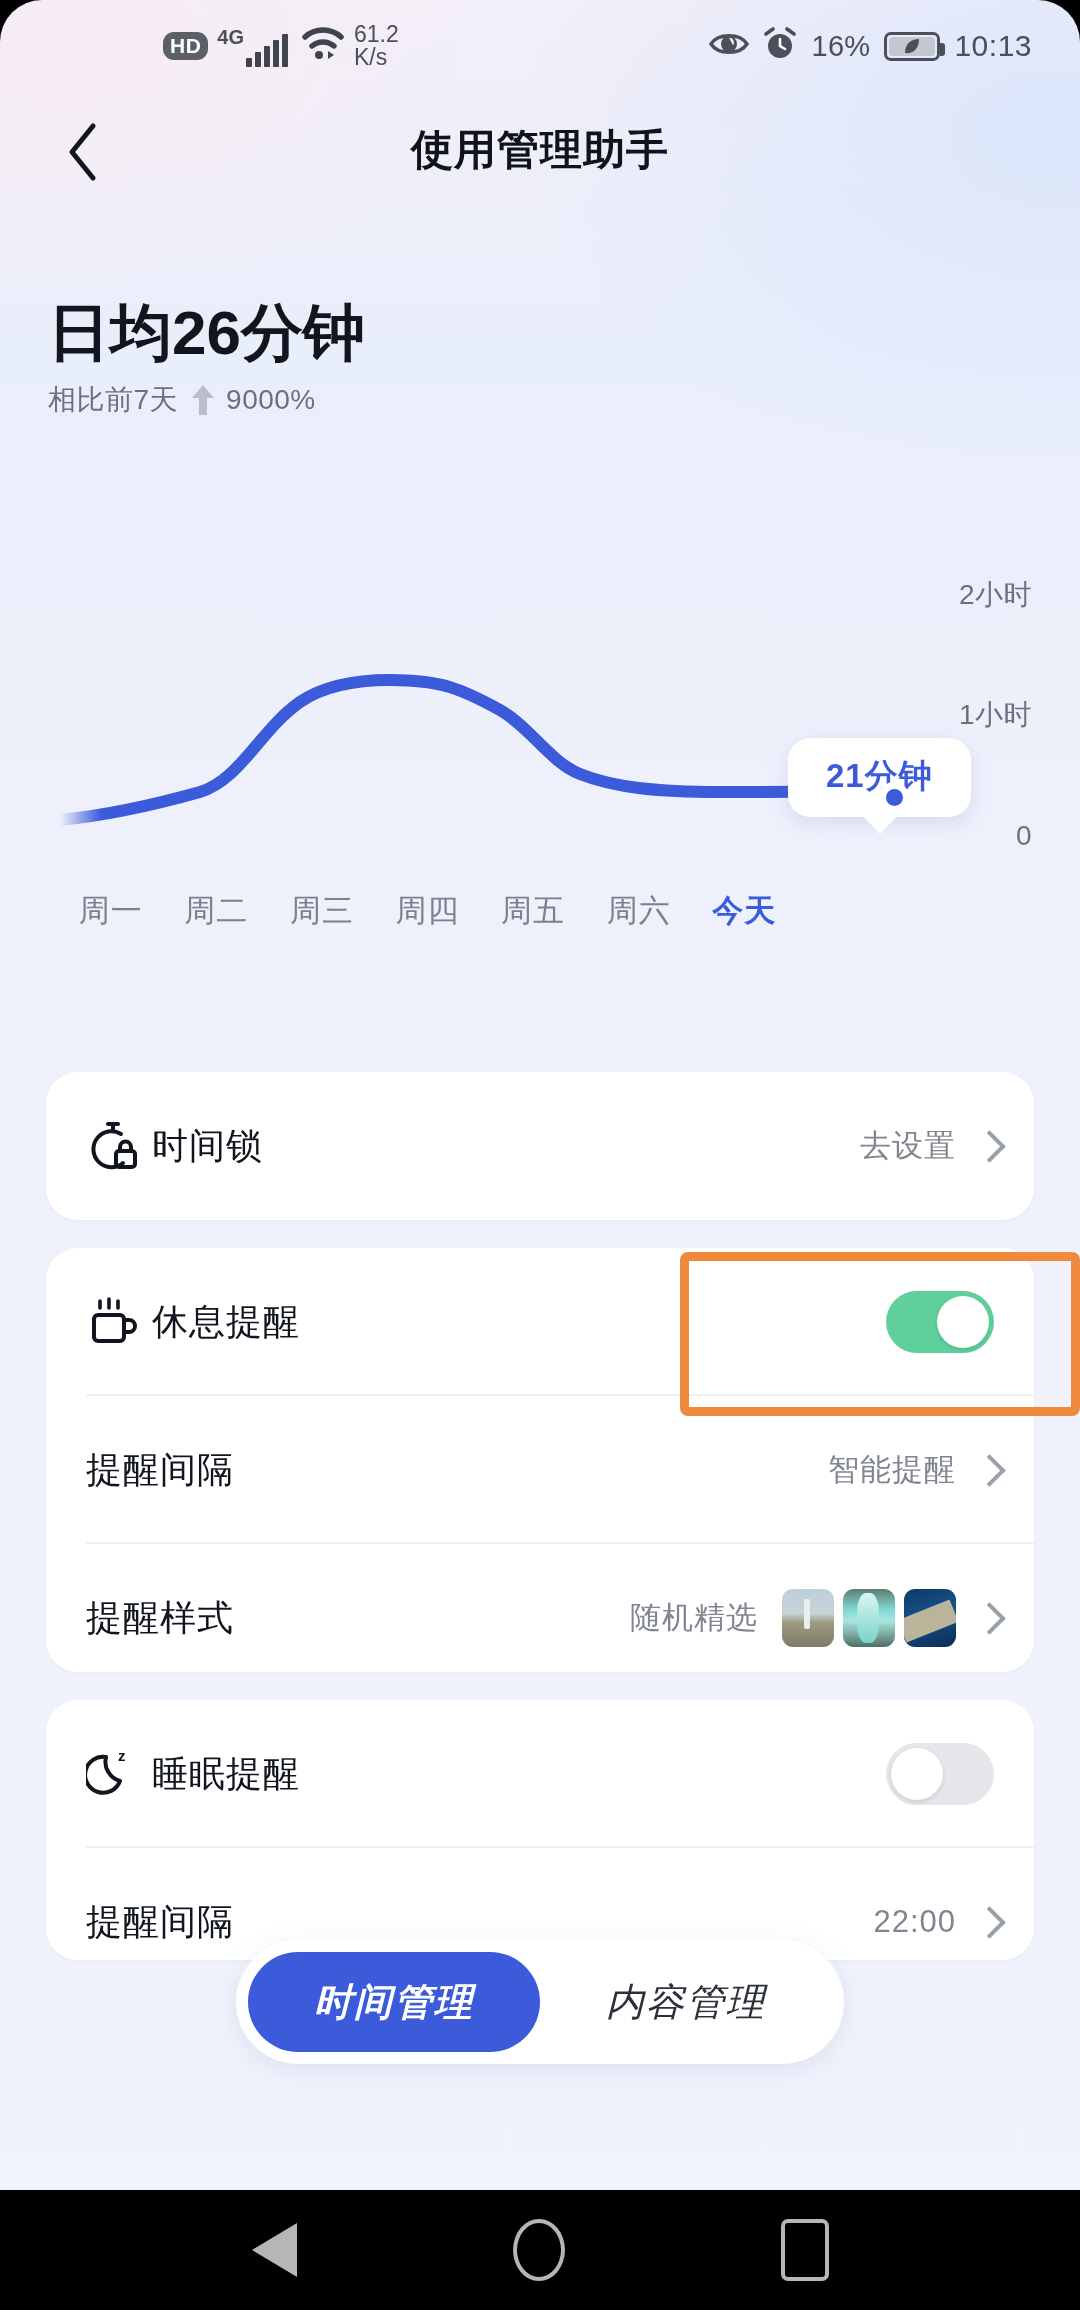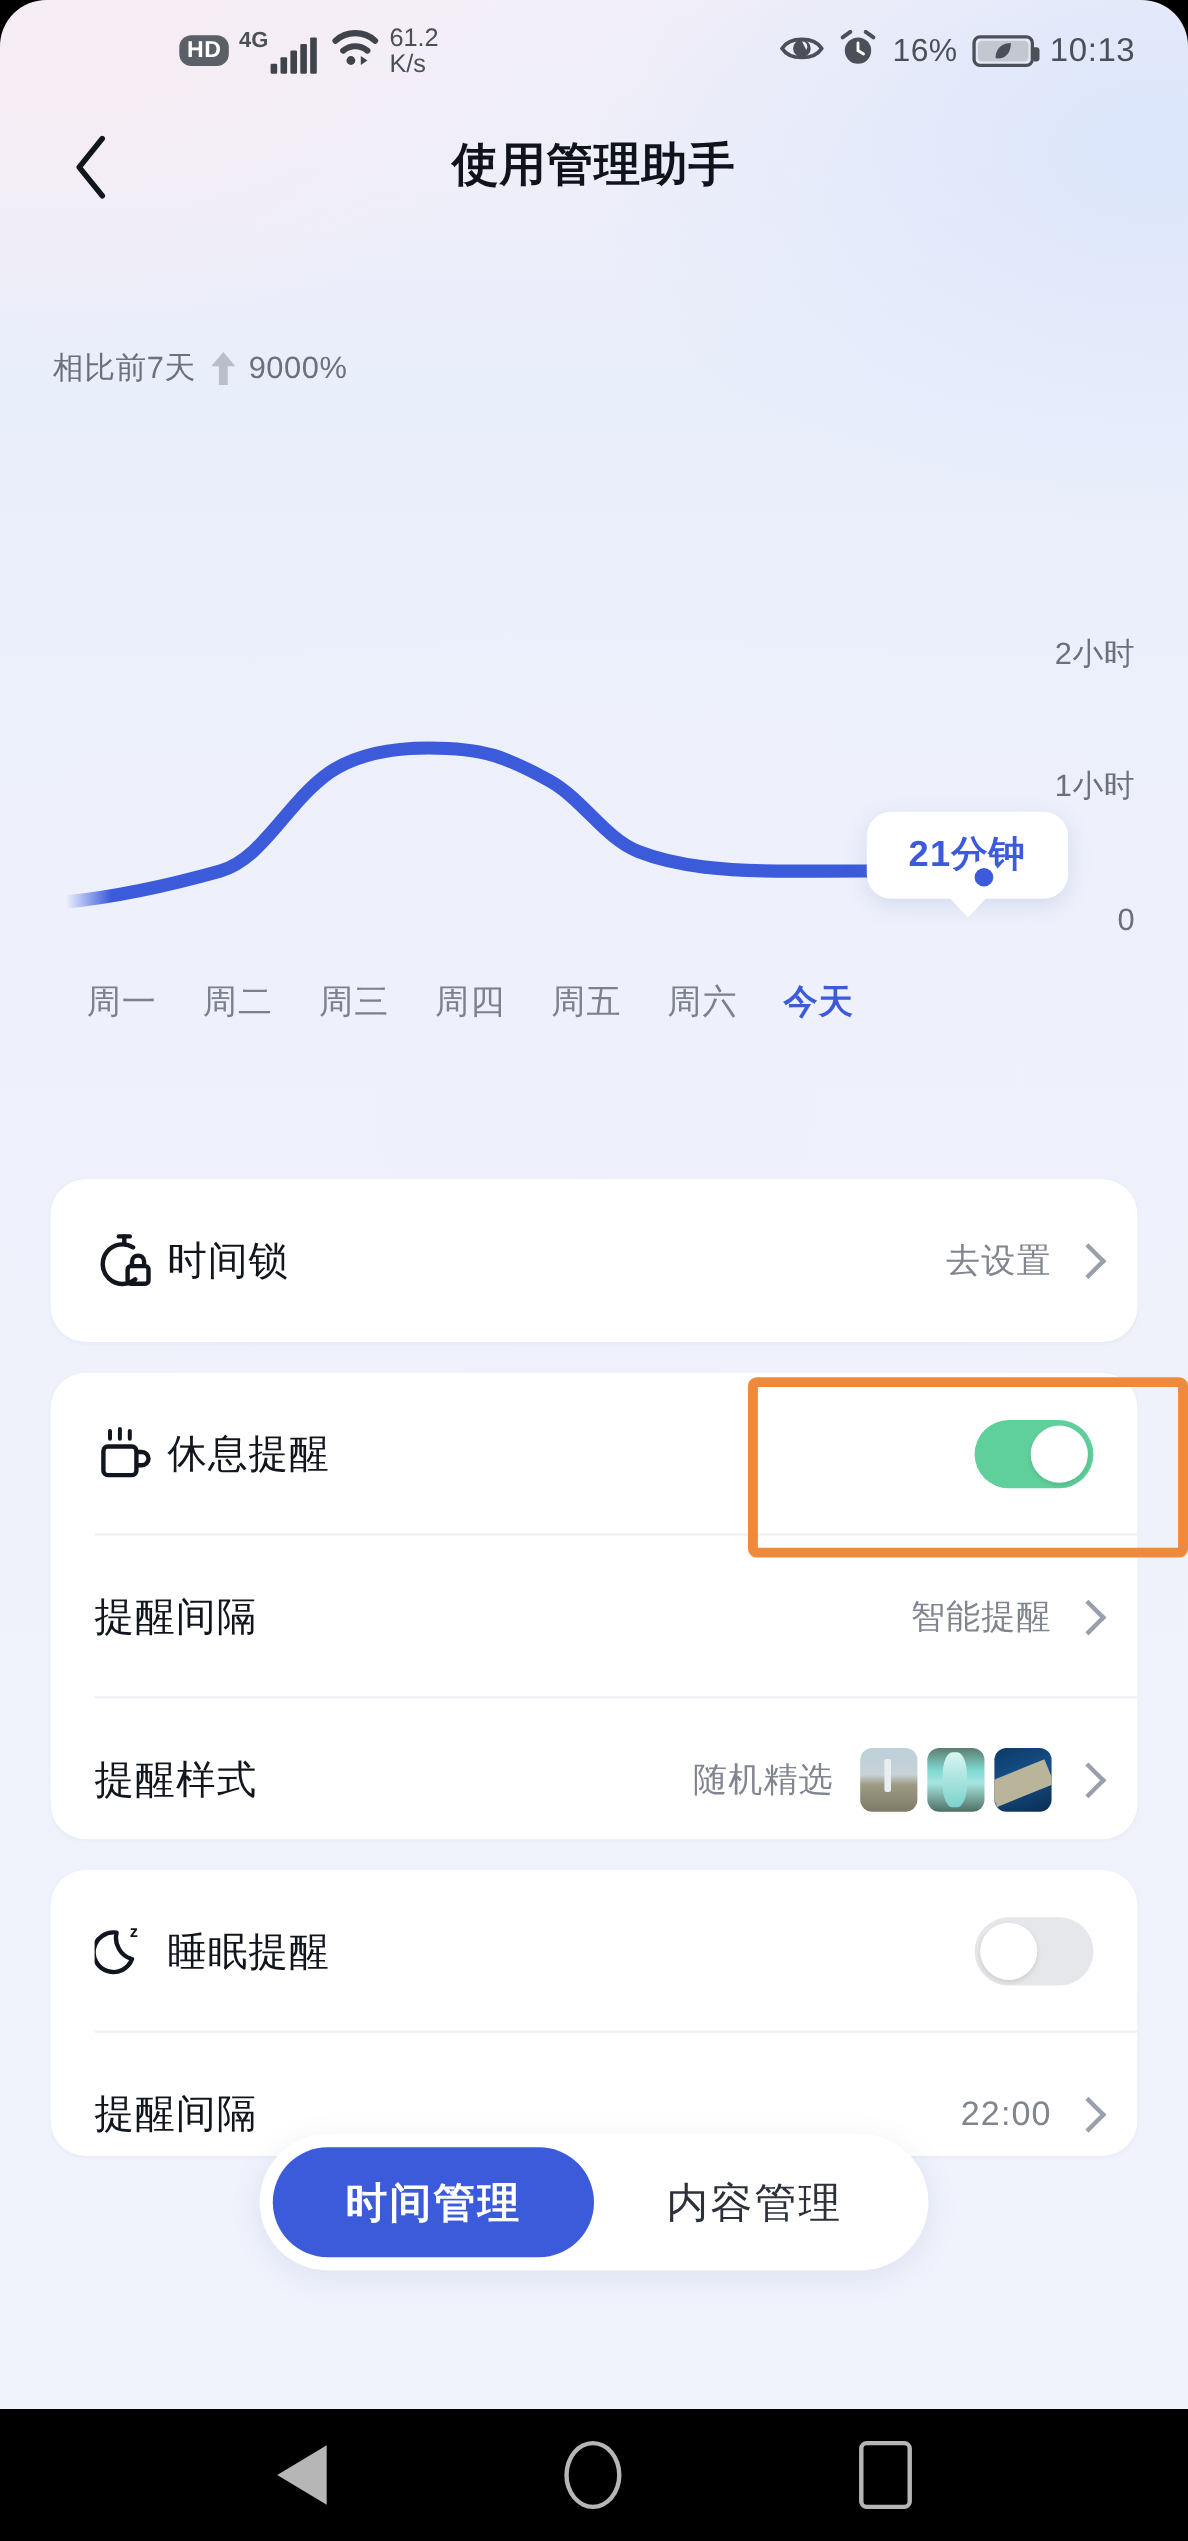--- a/index.html
+++ b/index.html
@@ -152,21 +152,21 @@
   
   #highlight {
     position:absolute; left:680px; top:1252px; width:400px; height:164px;
     border:9px solid #ef8a3c; border-radius:8px; pointer-events:none;
   }
 
   
   #tabbar {
     position:absolute; left:236px; top:1940px; width:608px; height:124px;
     background:#fff; border-radius:62px; display:flex; align-items:center;
-    padding:0 12px; box-shadow:0 6px 26px rgba(110,125,175,.15);
+    padding:0 12px; box-shadow:0 6px 26px rgba(110,125,175,.15);font-style:italic;
   }
   .tab { flex:1; height:100px; display:flex; align-items:center; justify-content:center;
     border-radius:50px; font-size:38px; letter-spacing:2px; }
   .tab.active { background:#3b5bdb; color:#fff; font-weight:700; }
   .tab.inactive { color:#2b3039; }
 
   
   #navbar { position:absolute; left:0; top:2190px; width:1080px; height:120px; background:#000;
     display:flex; align-items:center; justify-content:center; gap:216px;
     border-bottom-left-radius:40px; border-bottom-right-radius:40px; }
@@ -237,20 +237,21 @@
     <div id="back-btn">
       <span>
         <svg width="34" height="58" viewBox="0 0 34 58">
           <path d="M27 3 L6 29 L27 55" fill="none" stroke="#11151d" stroke-width="5" stroke-linecap="round" stroke-linejoin="round"></path>
         </svg>
       </span>
     </div>
   </div>
 
   <div id="summary">
+    <div id="avg-line">日均26分钟</div>
     <div id="compare">
       <span>相比前7天</span>
       <span class="up-arrow"></span>
       <span>9000%</span>
     </div>
   </div>
 
   <div id="chart-area">
     <div class="ylab" id="ylab-2">2小时</div>
     <div class="ylab" id="ylab-1">1小时</div>

